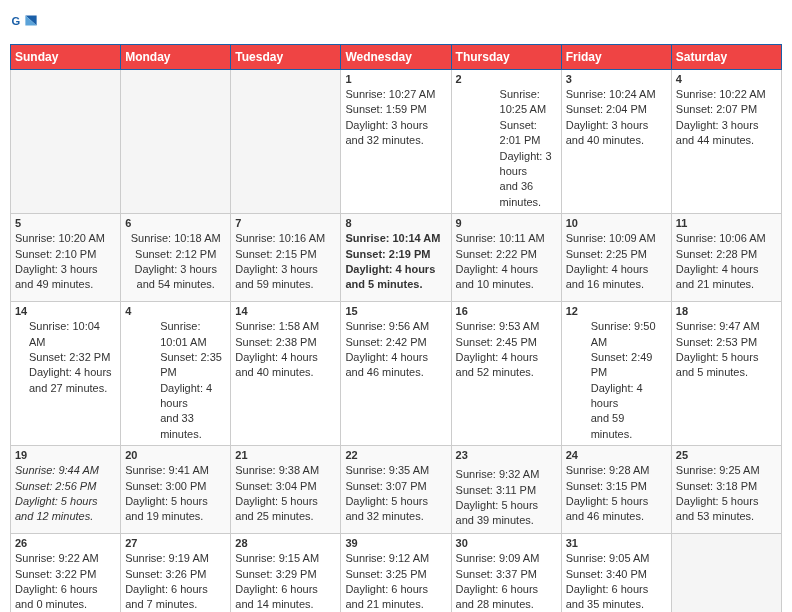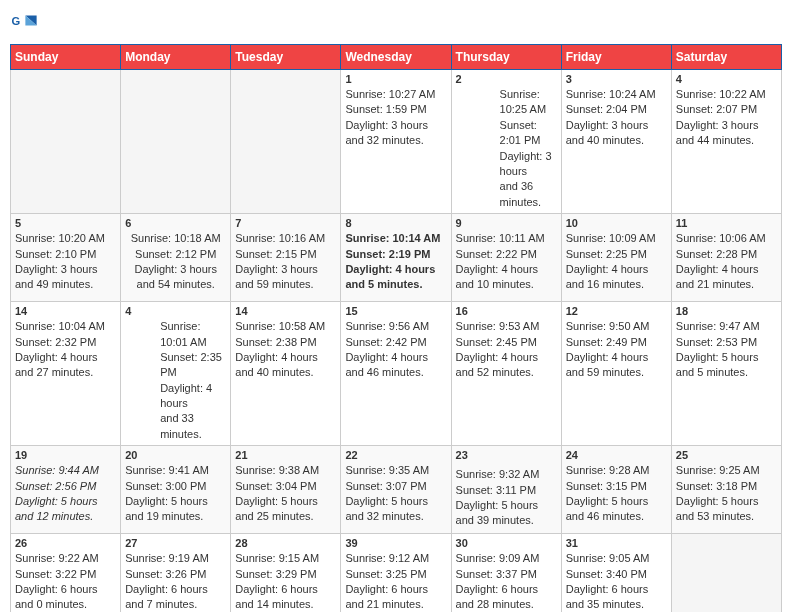--- a/index.html
+++ b/index.html
@@ -214,56 +214,56 @@
             <div class="day-num">11</div>
             <div class="day-detail" style="white-space: pre-line;">Sunrise: 10:06 AM
 Sunset: 2:28 PM
 Daylight: 4 hours
 and 21 minutes.</div>
           </td>
         </tr>
         <tr>
           <td>
             <div class="day-num">14</div>
-            <div class="day-detail" style="white-space: pre-line;">Sunrise: 10:04 AM
+            <div class="day-detail" style="white-space: pre-line; margin-left: 14px;">Sunrise: 10:04 AM
 Sunset: 2:32 PM
 Daylight: 4 hours
 and 27 minutes.</div>
           </td>
           <td>
             <div class="day-num">4</div>
             <div class="day-detail" style="white-space: pre-line; margin-left: 35px;">Sunrise: 10:01 AM
 Sunset: 2:35 PM
 Daylight: 4 hours
 and 33 minutes.</div>
           </td>
           <td>
             <div class="day-num">14</div>
-            <div class="day-detail" style="white-space: pre-line;">Sunrise: 10:58 AM
+            <div class="day-detail" style="white-space: pre-line;">Sunrise: 1:58 AM
 Sunset: 2:38 PM
 Daylight: 4 hours
 and 40 minutes.</div>
           </td>
           <td>
             <div class="day-num">15</div>
             <div class="day-detail" style="white-space: pre-line;">Sunrise: 9:56 AM
 Sunset: 2:42 PM
 Daylight: 4 hours
 and 46 minutes.</div>
           </td>
           <td>
             <div class="day-num">16</div>
             <div class="day-detail" style="white-space: pre-line;">Sunrise: 9:53 AM
 Sunset: 2:45 PM
 Daylight: 4 hours
 and 52 minutes.</div>
           </td>
           <td>
             <div class="day-num">12</div>
-            <div class="day-detail" style="white-space: pre-line;">Sunrise: 9:50 AM
+            <div class="day-detail" style="white-space: pre-line; margin-left: 25px;">Sunrise: 9:50 AM
 Sunset: 2:49 PM
 Daylight: 4 hours
 and 59 minutes.</div>
           </td>
           <td>
             <div class="day-num">18</div>
             <div class="day-detail" style="white-space: pre-line;">Sunrise: 9:47 AM
 Sunset: 2:53 PM
 Daylight: 5 hours
 and 5 minutes.</div>

